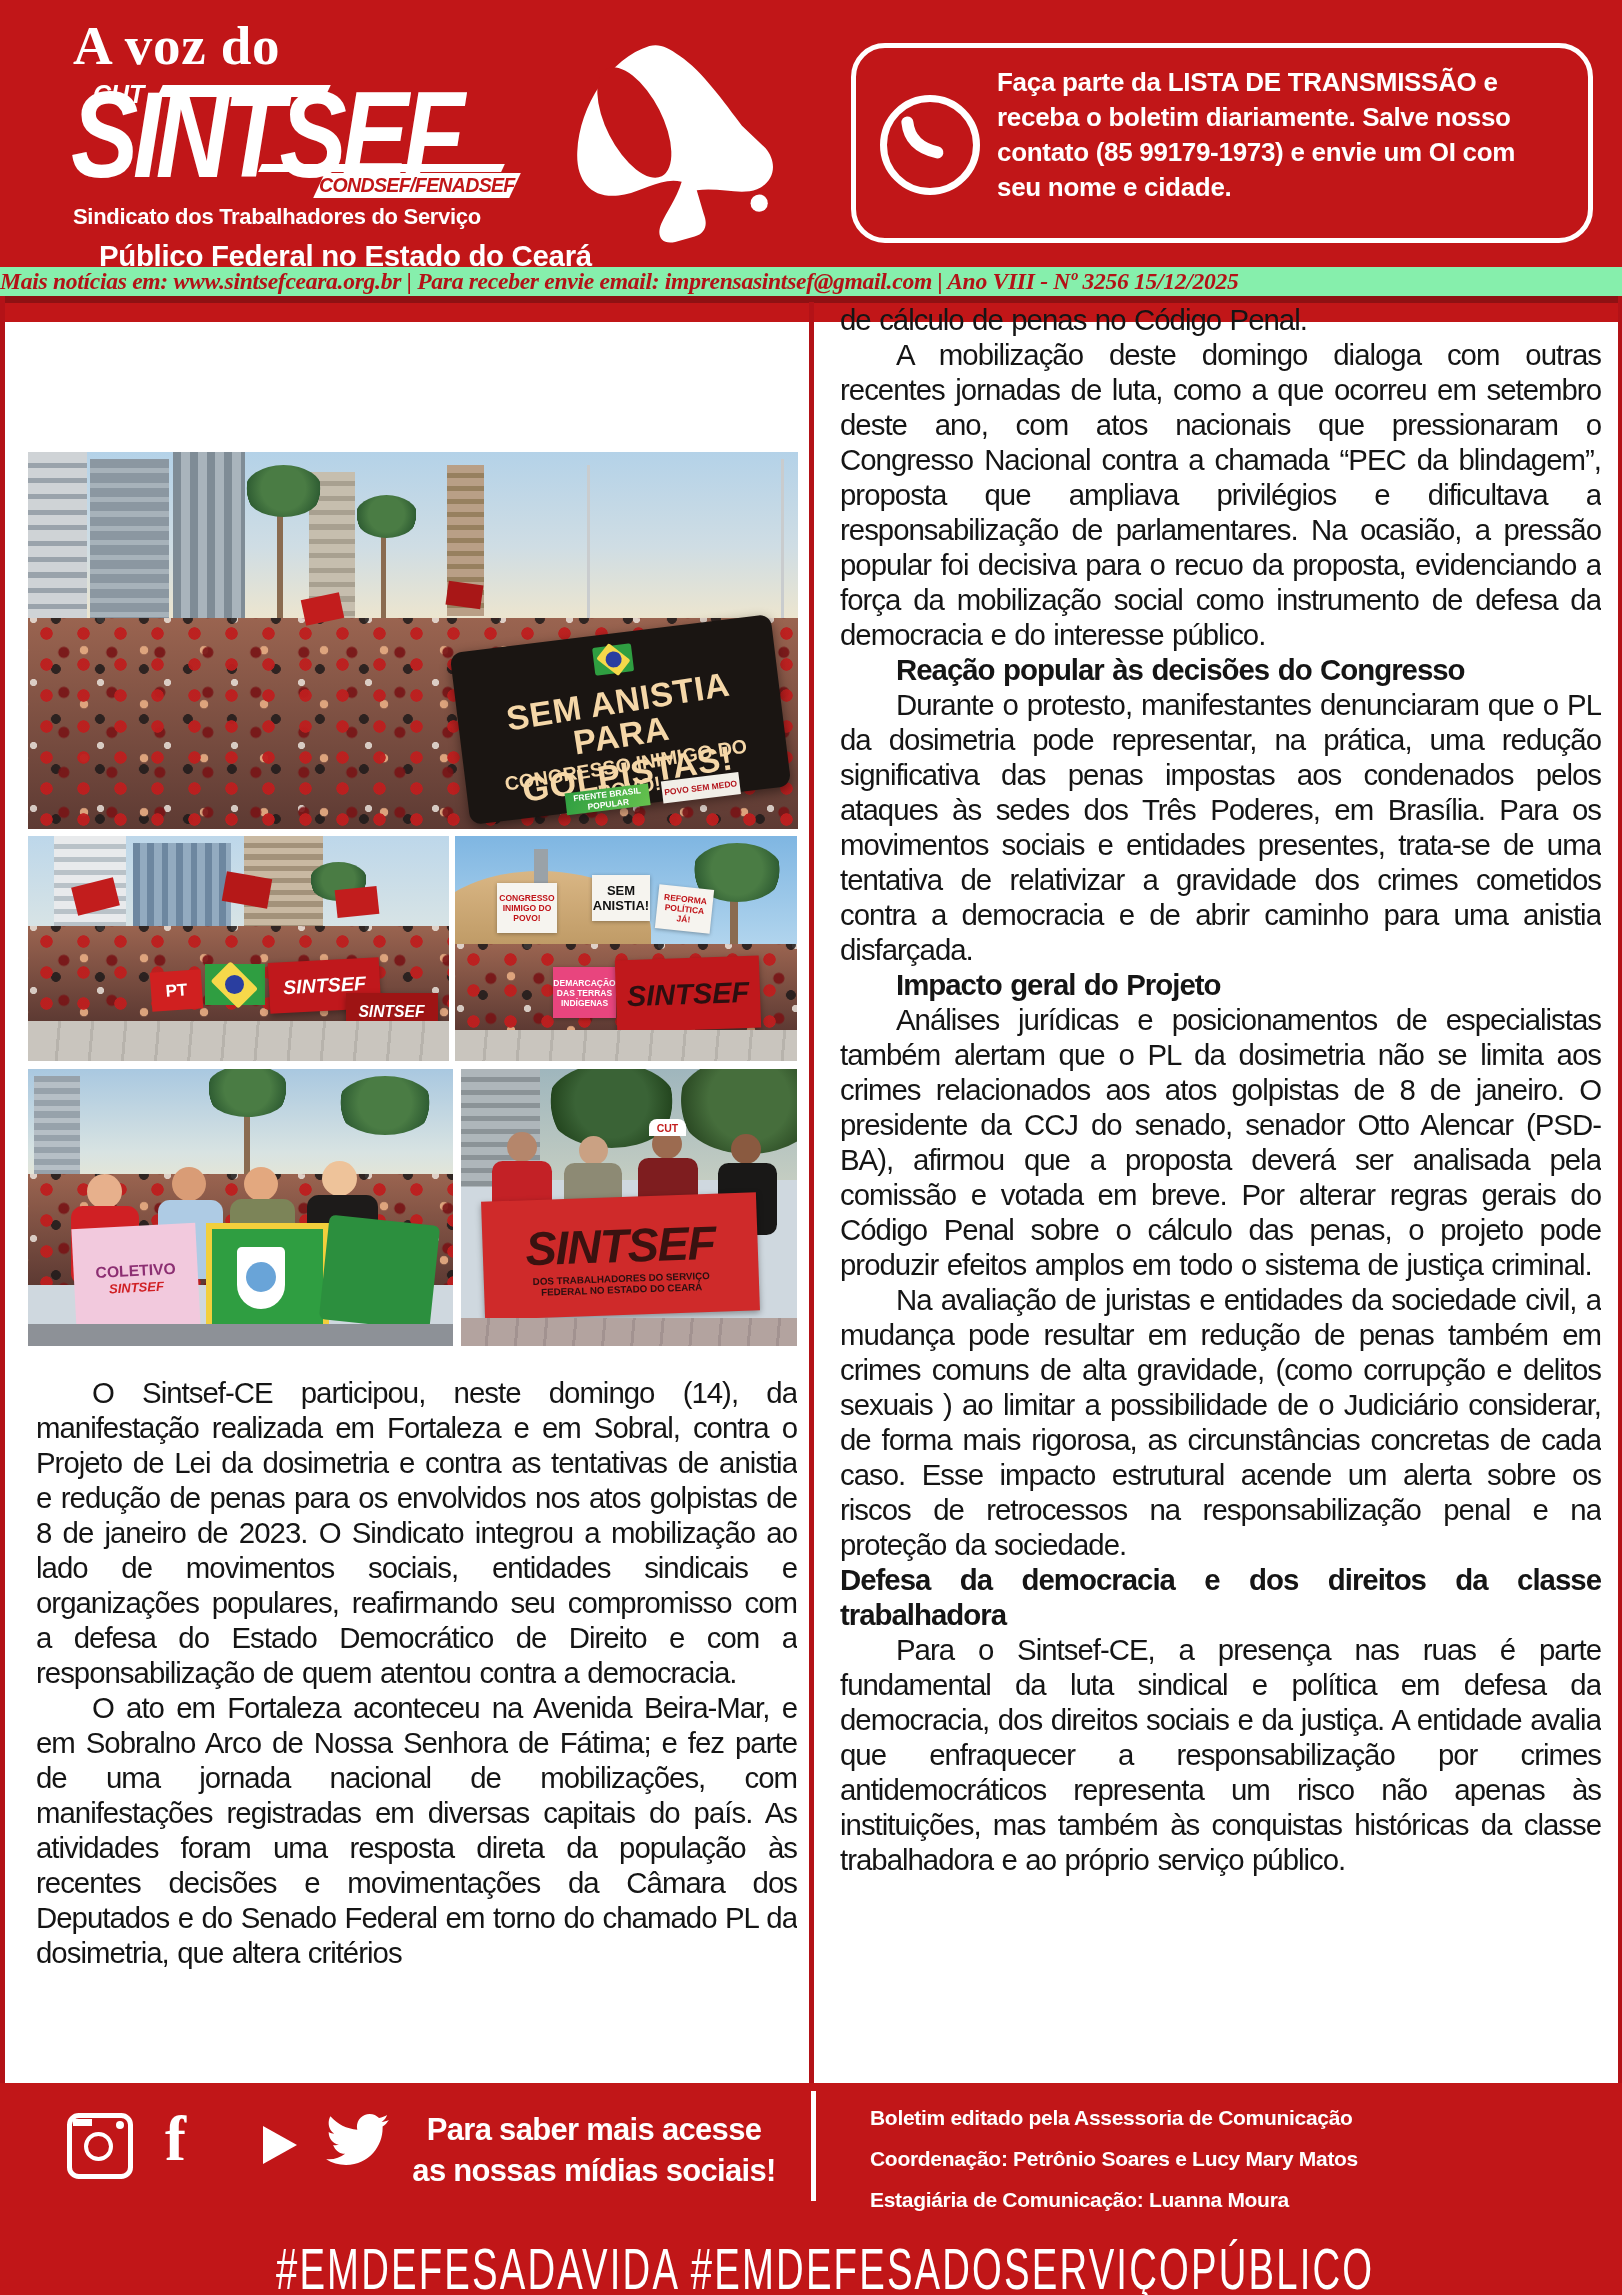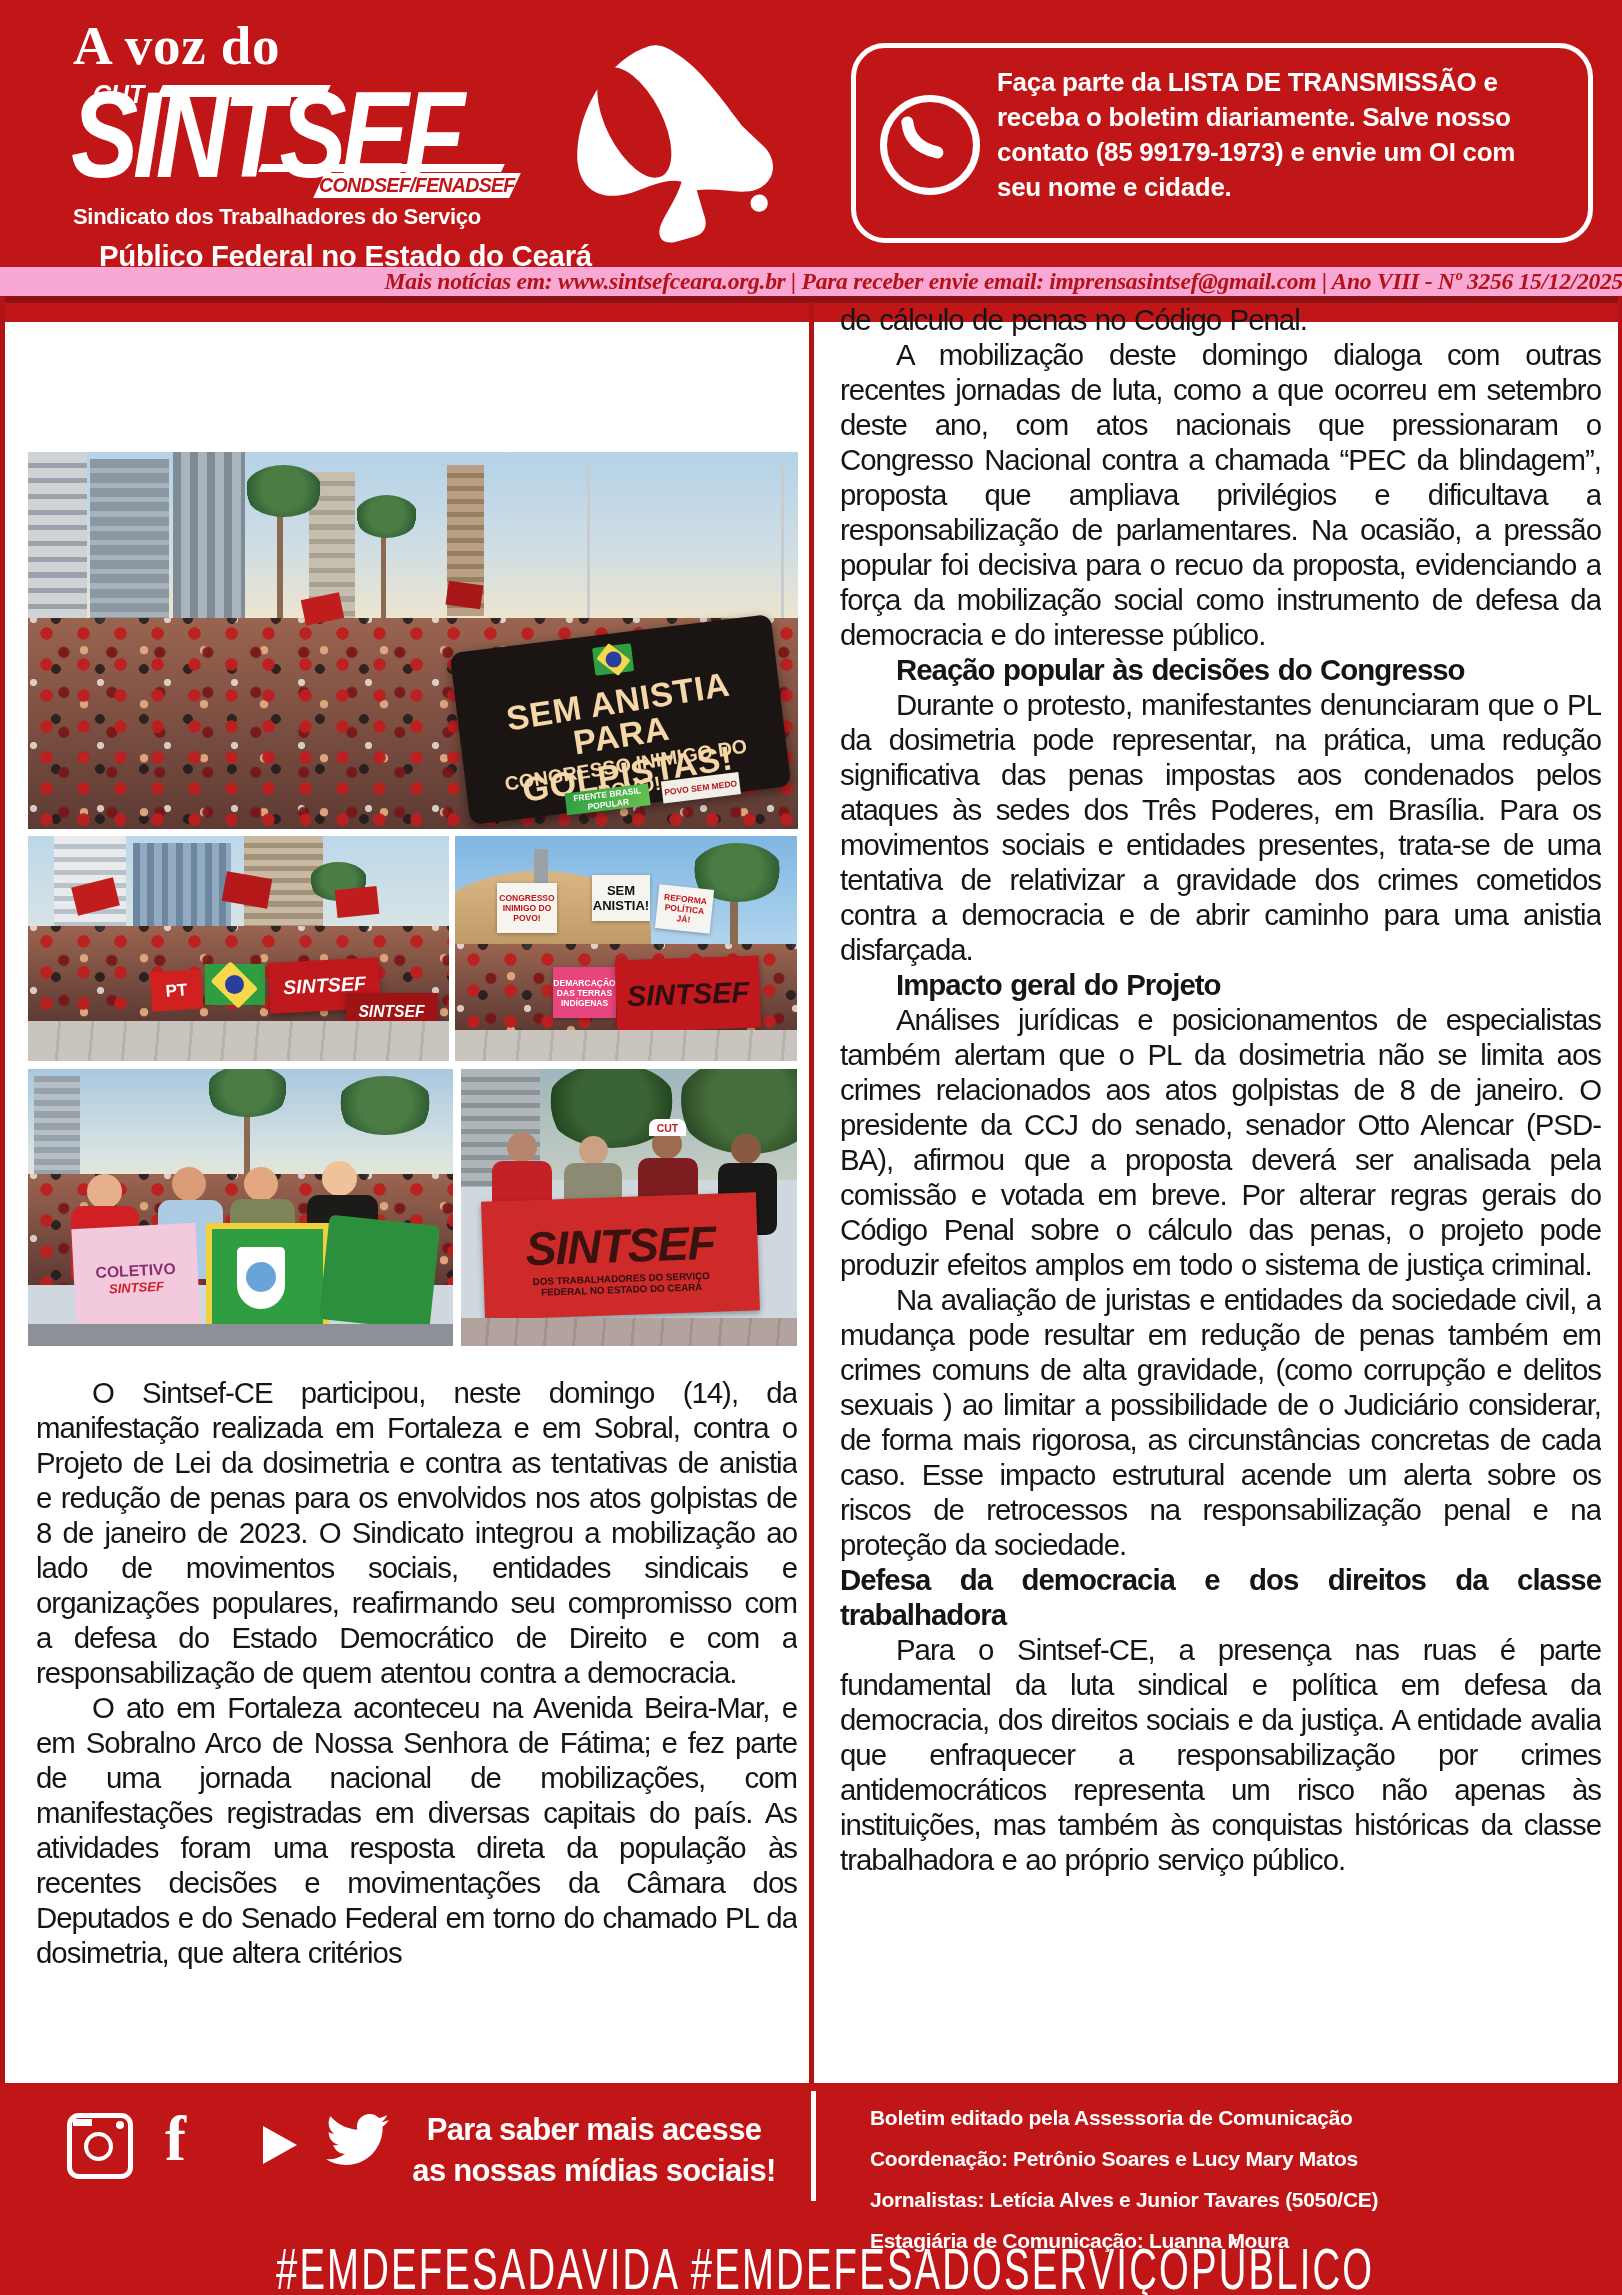--- a/index.html
+++ b/index.html
@@ -19,22 +19,22 @@
            display:flex;align-items:center;justify-content:center;}
   .fed-bar span{transform:skewX(25deg);color:#c11618;font-weight:700;font-style:italic;font-size:19.6px;letter-spacing:-0.7px;}
   .sub1{position:absolute;left:73px;top:204px;color:#fff;font-weight:700;font-size:22px;letter-spacing:-0.3px;}
   .sub2{position:absolute;left:99px;top:239px;color:#fff;font-weight:700;font-size:29.4px;letter-spacing:-0.3px;}
   .megaphone{position:absolute;left:559px;top:31px;width:226px;height:226px;}
   .wa-card{position:absolute;left:851px;top:43px;width:732px;height:190px;border:5.2px solid #fff;border-radius:34px;}
   .wa-icon{position:absolute;left:23.6px;top:47px;width:86px;height:86px;border:7.2px solid #fff;border-radius:50%;}
   .wa-text{position:absolute;left:141px;top:17px;width:564px;color:#fff;font-weight:700;
            font-size:26px;line-height:35px;letter-spacing:-0.3px;}
   
-  .infobar{position:absolute;left:0;top:267px;width:1623px;height:29px;background:#f9a8d4;
-           display:flex;align-items:center;justify-content:flex-end;}
+  .infobar{position:absolute;left:0;top:267px;width:1623px;height:29px;background:#86efac;
+           display:flex;align-items:center;justify-content:flex-start;}
   .infobar span{font-family:"Liberation Serif", serif;font-style:italic;font-weight:700;
                 font-size:23.6px;color:#b31217;letter-spacing:-0.3px;}
   .rule{position:absolute;left:0;top:296px;width:1623px;height:6.5px;background:#8e1113;}
   .edge{position:absolute;top:296px;width:5.2px;height:1787px;background:#b31217;}
   .edge.left{left:0;} .edge.right{left:1618px;}
   .col-divider{position:absolute;left:809px;top:302px;width:5.2px;height:1781px;background:#b31217;}
   
   .headline{position:absolute;left:36px;top:305px;width:762px;color:#c3131b;font-weight:700;}
   .headline div{font-size:44px;line-height:50px;text-align:center;letter-spacing:-1.3px;
                 transform:scaleX(.8);transform-origin:center;white-space:nowrap;}
@@ -289,20 +289,19 @@
       </svg>
     </div>
     <div class="promo">
       <div>Para saber mais acesse</div>
       <div>as nossas mídias sociais!</div>
     </div>
     <div class="foot-divider"></div>
     <div class="credits">
       <div>Boletim editado pela Assessoria de Comunicação</div>
       <div>Coordenação: Petrônio Soares e Lucy Mary Matos</div>
-      <div>Jornalistas: Letícia Alves e Junior Tavares (5050/CE)</div>
       <div>Estagiária de Comunicação: Luanna Moura</div>
     </div>
     <div class="hashtags">#EMDEFESADAVIDA #EMDEFESADOSERVIÇOPÚBLICO</div>
   </div>
 
 </div>
 
 
 </body></html>

